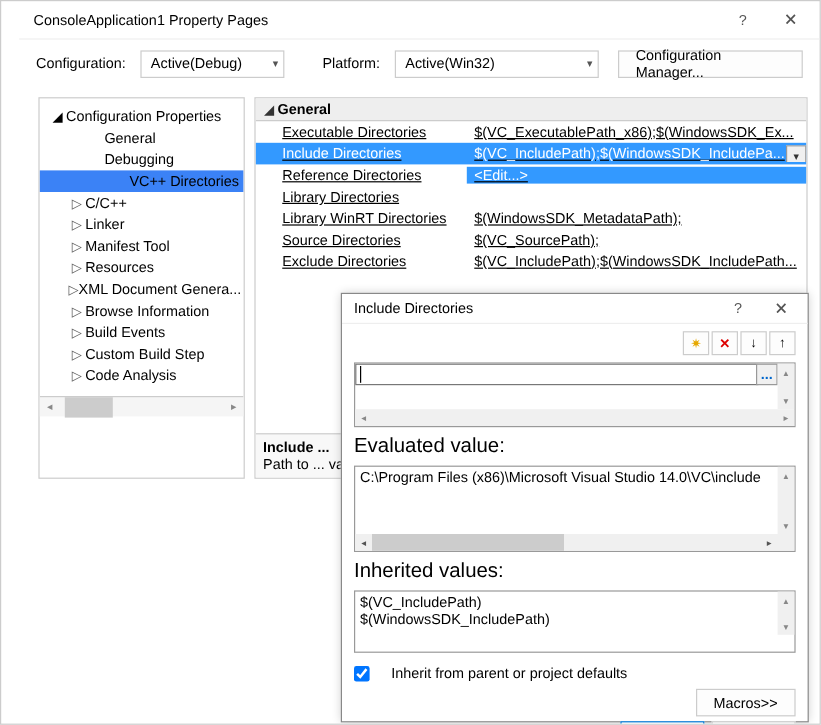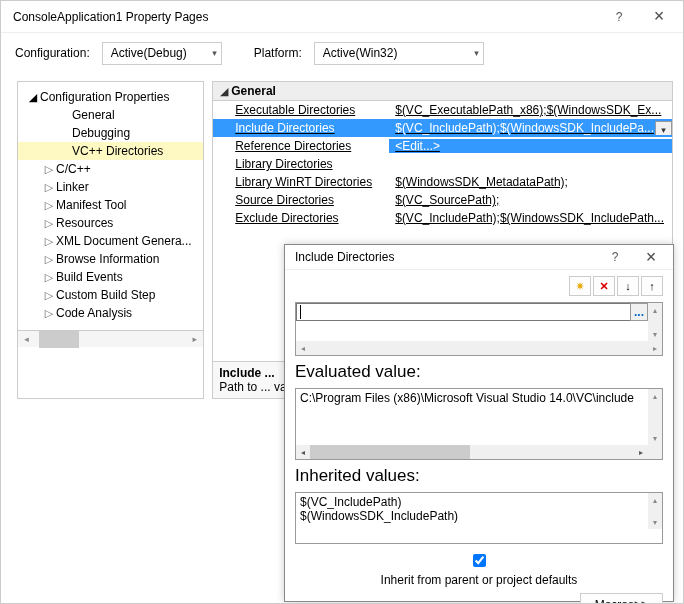--- a/index.html
+++ b/index.html
@@ -1,29 +1,29 @@
 <!DOCTYPE html>
 <html><head>
 <meta charset="utf-8">
 <style>
 * { box-sizing: border-box; margin: 0; padding: 0; font-family: "Segoe UI", Tahoma, sans-serif; font-size: 12px; }
 body { background: #fff; color: #000; }
-.window { width: 684px; height: 604px; border: 1px solid #ccc; position: relative; overflow: hidden; }
+.window { width: 684px; height: 604px; border: 1px solid #ccc; position: relative; overflow: hidden; padding-left: 15px; }
 .titlebar { height: 32px; display: flex; align-items: center; padding: 0 4px 0 12px; border-bottom: 1px solid #eee; }
 .titlebar-text { flex: 1; }
 .titlebar-btn { width: 40px; height: 28px; display: flex; align-items: center; justify-content: center; color: #555; }
 .toolbar { height: 40px; display: flex; align-items: center; padding: 0 14px; gap: 8px; }
 .label { margin-right: 4px; }
 .dropdown { height: 23px; border: 1px solid #ccc; display: flex; align-items: center; padding: 0 4px 0 8px; position: relative; background: #fff; }
 .dropdown .chev { margin-left: auto; color: #555; font-size: 9px; }
 .btn { height: 23px; border: 1px solid #ccc; background: #fdfdfd; display: inline-flex; align-items: center; justify-content: center; padding: 0 14px; }
 .main { display: flex; height: 326px; }
 .tree { width: 193px; border: 1px solid #ccc; margin: 8px 0 0 16px; padding: 6px 0; overflow: hidden; }
 .tree-row { display: flex; align-items: center; height: 18px; padding: 0 4px; white-space: nowrap; }
-.tree-row.sel { background: #fef9c3; }
+.tree-row.sel { background: #3b82f6; justify-content: flex-end; }
 .tree-arrow { width: 14px; display: inline-flex; justify-content: center; color: #666; font-size: 11px; }
 .tree-arrow.exp { color: #000; }
 .tree-arrow.none { visibility: hidden; }
 .tree-scrollbar-h { height: 17px; border-top: 1px solid #ccc; margin-top: 8px; display: flex; align-items: center; background: #f5f5f5; }
 .sb-arrow { width: 17px; height: 17px; display:flex; align-items:center; justify-content:center; color:#888; font-size:9px;}
 .sb-thumb-h { background: #ccc; height: 17px; width: 40px; margin-left: 4px;}
 .right-pane { flex: 1; margin: 8px 10px 0 8px; display: flex; flex-direction: column; }
 .prop-grid { border: 1px solid #ccc; flex: 1; display: flex; flex-direction: column; overflow: hidden; }
 .prop-head { background: #eee; border-bottom: 1px solid #ccc; padding: 2px 6px 2px 4px; display:flex; align-items:center;}
 .prop-head .tree-arrow { color:#333; }
@@ -58,21 +58,21 @@
 .eval-box, .inh-box { border:1px solid #999; padding:2px 4px; font-family:"Segoe UI"; position:relative; }
 .eval-box { height:72px; }
 .eval-box .vsb, .inh-box .vsb { position:absolute; right:0; top:0; width:14px; bottom:14px; background:#f0f0f0;}
 .eval-box .vsb-up, .inh-box .vsb-up { position:absolute; right:0; top:0; width:14px; height:14px; font-size:8px; display:flex; align-items:center; justify-content:center; color:#888;}
 .eval-box .vsb-dn, .inh-box .vsb-dn { position:absolute; right:0; bottom:14px; width:14px; height:14px; font-size:8px; display:flex; align-items:center; justify-content:center; color:#888;}
 .eval-box .hsb { position:absolute; left:0; bottom:0; right:0; height:14px; background:#f0f0f0;}
 .eval-box .hsb .thumb { position:absolute; left:14px; top:0; height:14px; width:160px; background:#ccc;}
 .eval-box .hl { position:absolute; left:0; bottom:0; width:14px; height:14px; font-size:8px; display:flex; align-items:center; justify-content:center; color:#555;}
 .eval-box .hr { position:absolute; right:14px; bottom:0; width:14px; height:14px; font-size:8px; display:flex; align-items:center; justify-content:center; color:#555;}
 .inh-box { height:52px; }
-.chk-row { display:flex; align-items:center; gap:6px; margin-top:4px;flex-direction:column;}
+.chk-row { display:flex; align-items:center; gap:18px; margin-top:4px;}
 .dlg-btns { display:flex; justify-content:flex-end; gap:6px; padding: 4px 10px 8px; }
 .dlg-btns .btn { min-width:70px; }
 .btn.default { border:1.5px solid #0078d7; }
 .macros-row { display:flex; justify-content:flex-end; padding:0 10px;}
 .caret { display:inline-block; width:0; height:14px; border-left:1px solid #000;}
 input[type=checkbox]{ width:13px; height:13px; }
 </style>
 </head>
 <body>
 
@@ -87,20 +87,21 @@
     <span class="label">Configuration:</span>
     <div class="dropdown" style="width:120px">
       <span>Active(Debug)</span>
       <span class="chev">▾</span>
     </div>
     <span class="label" style="margin-left:24px">Platform:</span>
     <div class="dropdown" style="width:170px">
       <span>Active(Win32)</span>
       <span class="chev">▾</span>
     </div>
+    <div class="btn" style="margin-left:8px; flex:1">Configuration Manager...</div>
   </div>
 
   <div class="main">
     <div class="tree">
       <div class="tree-row" style="padding-left:8px">
         <span class="tree-arrow exp">◢</span>
         <span>Configuration Properties</span>
       </div>
       <div id="tree-items">
           <div class="tree-row" style="padding-left: 40px;">

